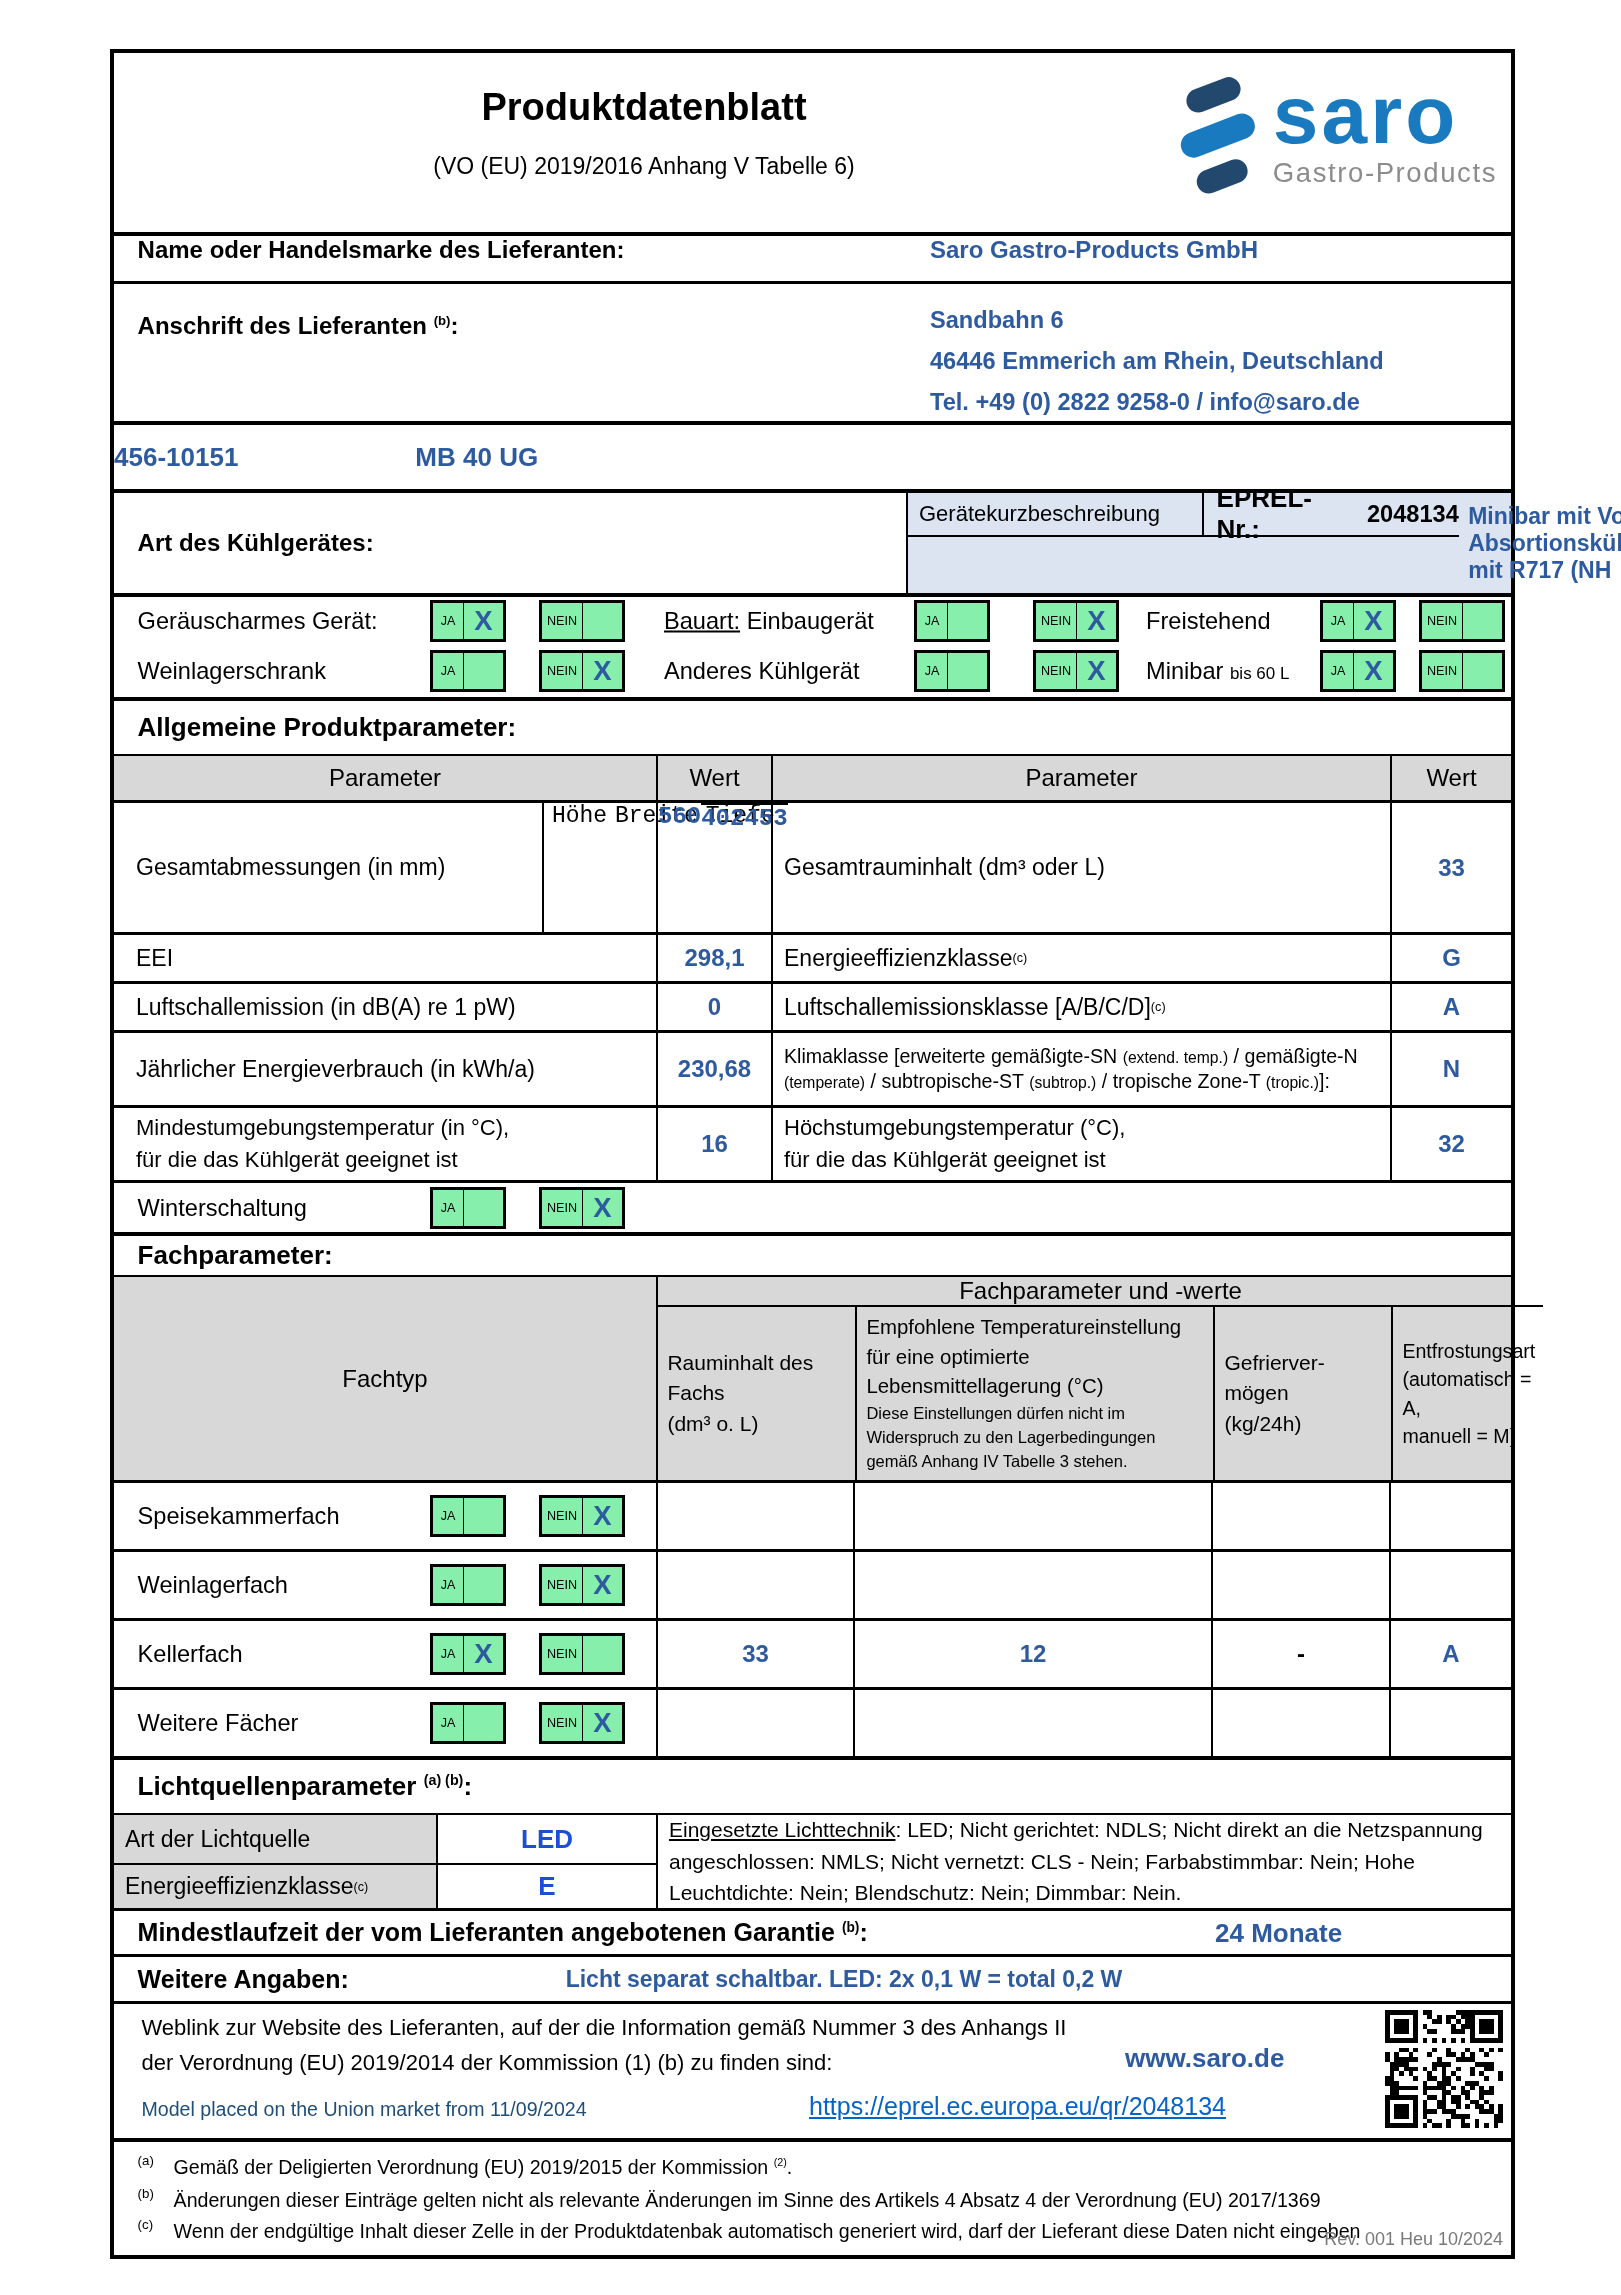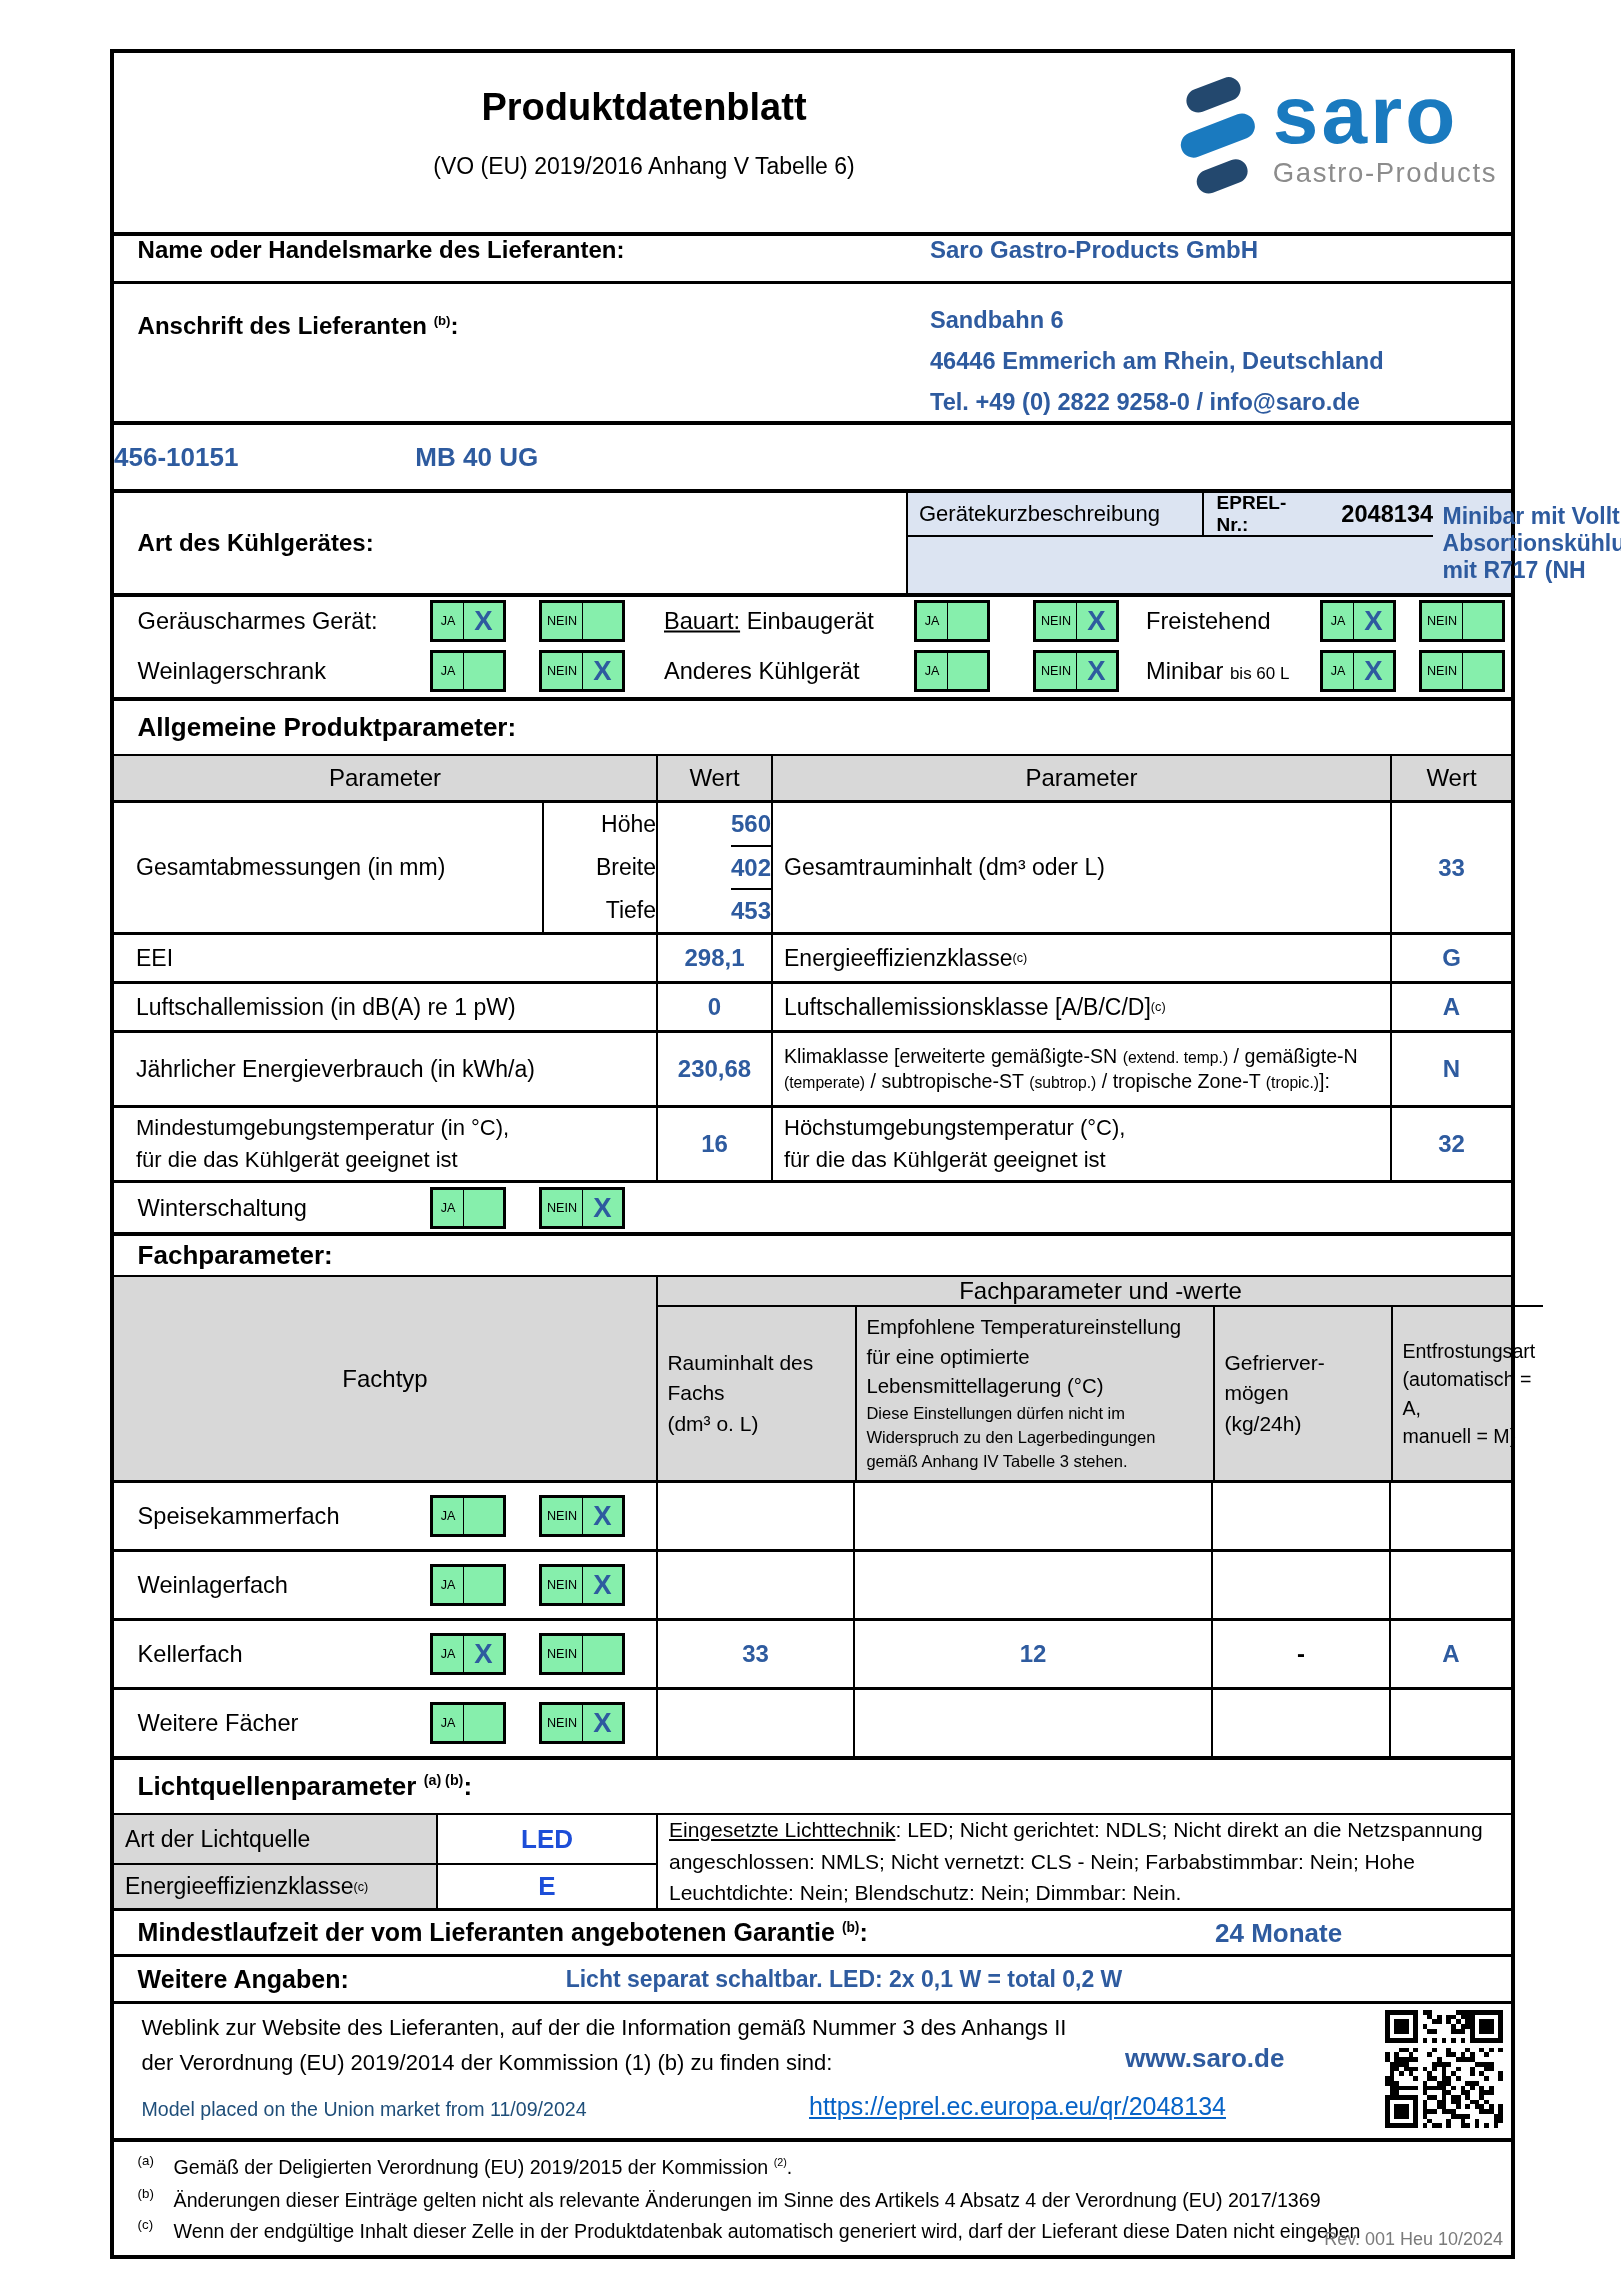--- a/index.html
+++ b/index.html
@@ -42,21 +42,21 @@
   .model-num { font-size: 26px; }
   .model-name { font-size: 26px; margin-left: 177px; }
 
   
   .type-row { align-items: stretch; }
   .type-label-cell { flex: 1 1 auto; display: flex; align-items: center; padding-left: 23.6px; }
   .type-panel { width: 605px; flex: 0 0 auto; border-left: 2.4px solid #000; background: #dce4f2; display: flex; flex-direction: row; }
   .type-panel-top { height: 44px; display: flex; border-bottom: 2.4px solid #000; }
   .type-short { width: 296px; border-right: 2.4px solid #000; display: flex; align-items: center; padding-left: 11px; font-size: 22px; }
   .type-eprel { flex: 1; display: flex; align-items: center; padding-left: 12.6px; }
-  .type-eprel .ep-label { font-weight: bold; font-size: 19px; }
+  .type-eprel .ep-label { font-weight: bold; font-size: 26px; }
   .type-eprel .ep-value { font-weight: bold; font-size: 23.6px; margin-left: 55px; }
   .type-desc { flex: 1; display: flex; align-items: center; padding-left: 9.4px; font-size: 23px; font-weight: bold; color: #2e5b9f; }
 
   
   .cbrow { height: 52px; }
   .cb-label { position: absolute; top: 50%; transform: translateY(-50%); font-size: 23.6px; white-space: nowrap; }
   .cb { position: absolute; top: 50%; transform: translateY(-50%); height: 42px; display: flex; border: 3.1px solid #000; background: #86efac; }
   .cb-tag { display: flex; align-items: center; justify-content: center; font-size: 12.6px; border-right: 1.6px solid #000; }
   .cb-tag.ja { width: 31px; } .cb-tag.nein { width: 41px; }
   .cb-mark { width: 39px; display: flex; align-items: center; justify-content: center; font-size: 27.5px; font-weight: bold; color: #2e5b9f; }
@@ -72,21 +72,21 @@
   .pt-head .pt-cell { justify-content: center; font-size: 24px; }
   .w-c1 { width: 542px; flex: 0 0 auto; }
   .w-c1a { width: 428px; flex: 0 0 auto; }
   .w-c1b { width: 114px; flex: 0 0 auto; }
   .w-wert { width: 115px; flex: 0 0 auto; }
   .w-p2 { width: 619px; flex: 0 0 auto; }
   .w-flex { flex: 1 1 auto; }
   .center { justify-content: center; }
   .pl28 { padding-left: 22px; }
   .pl14 { padding-left: 11px; }
-  .dim-col { flex-direction: column; align-items: flex-end; }
+  .dim-col { flex-direction: row; align-items: flex-start; font-family: Liberation Mono, monospace; }
   .dim-sub { flex: 1; display: flex; align-items: center; padding-left: 7.9px; font-size: 23px; }
   .dim-val { flex: 1; display: flex; align-items: center; justify-content: center; }
   .dim-val + .dim-val { border-top: 2.4px solid #000; }
   .two-line { display: block; font-size: 22px; line-height: 1.45; }
   .climate { display: block; font-size: 19.6px; line-height: 1.3; padding: 4.7px 7.9px 4.7px 11px; }
   .climate .rt-small { font-size: 15.7px; }
 
   
   .fh { background: #d8d8d8; }
   .fw-c1 { width: 542px; flex: 0 0 auto; }

